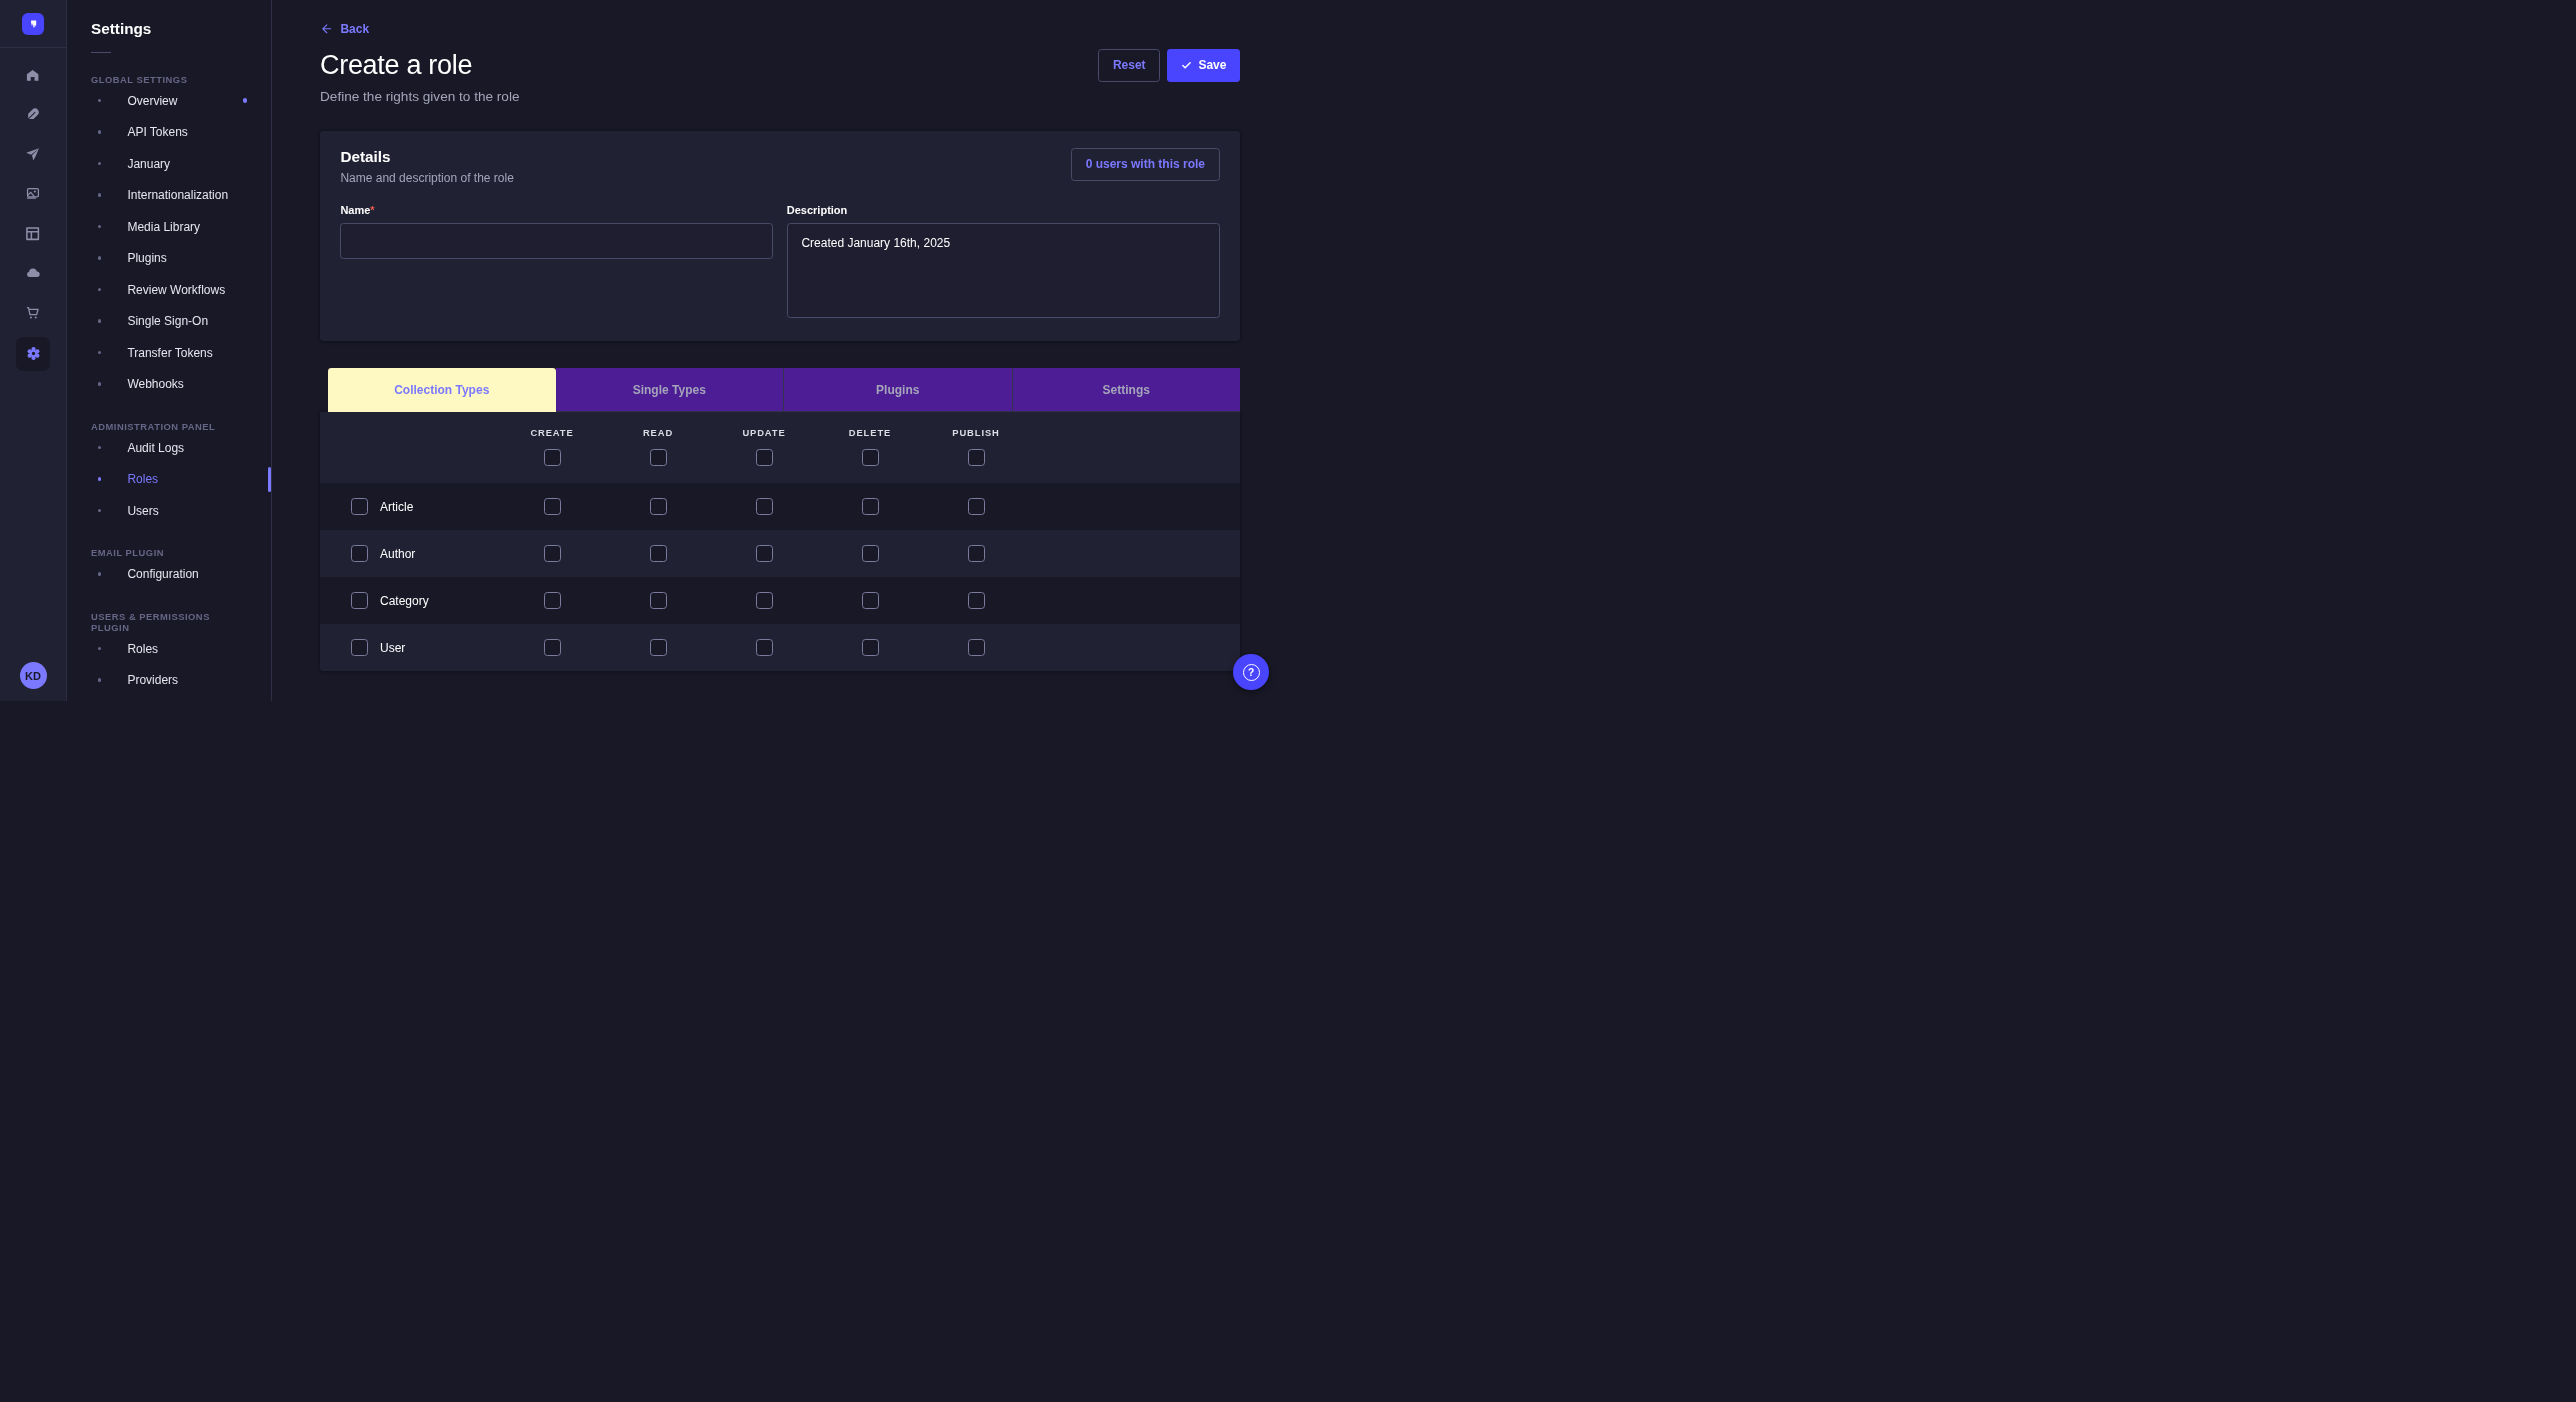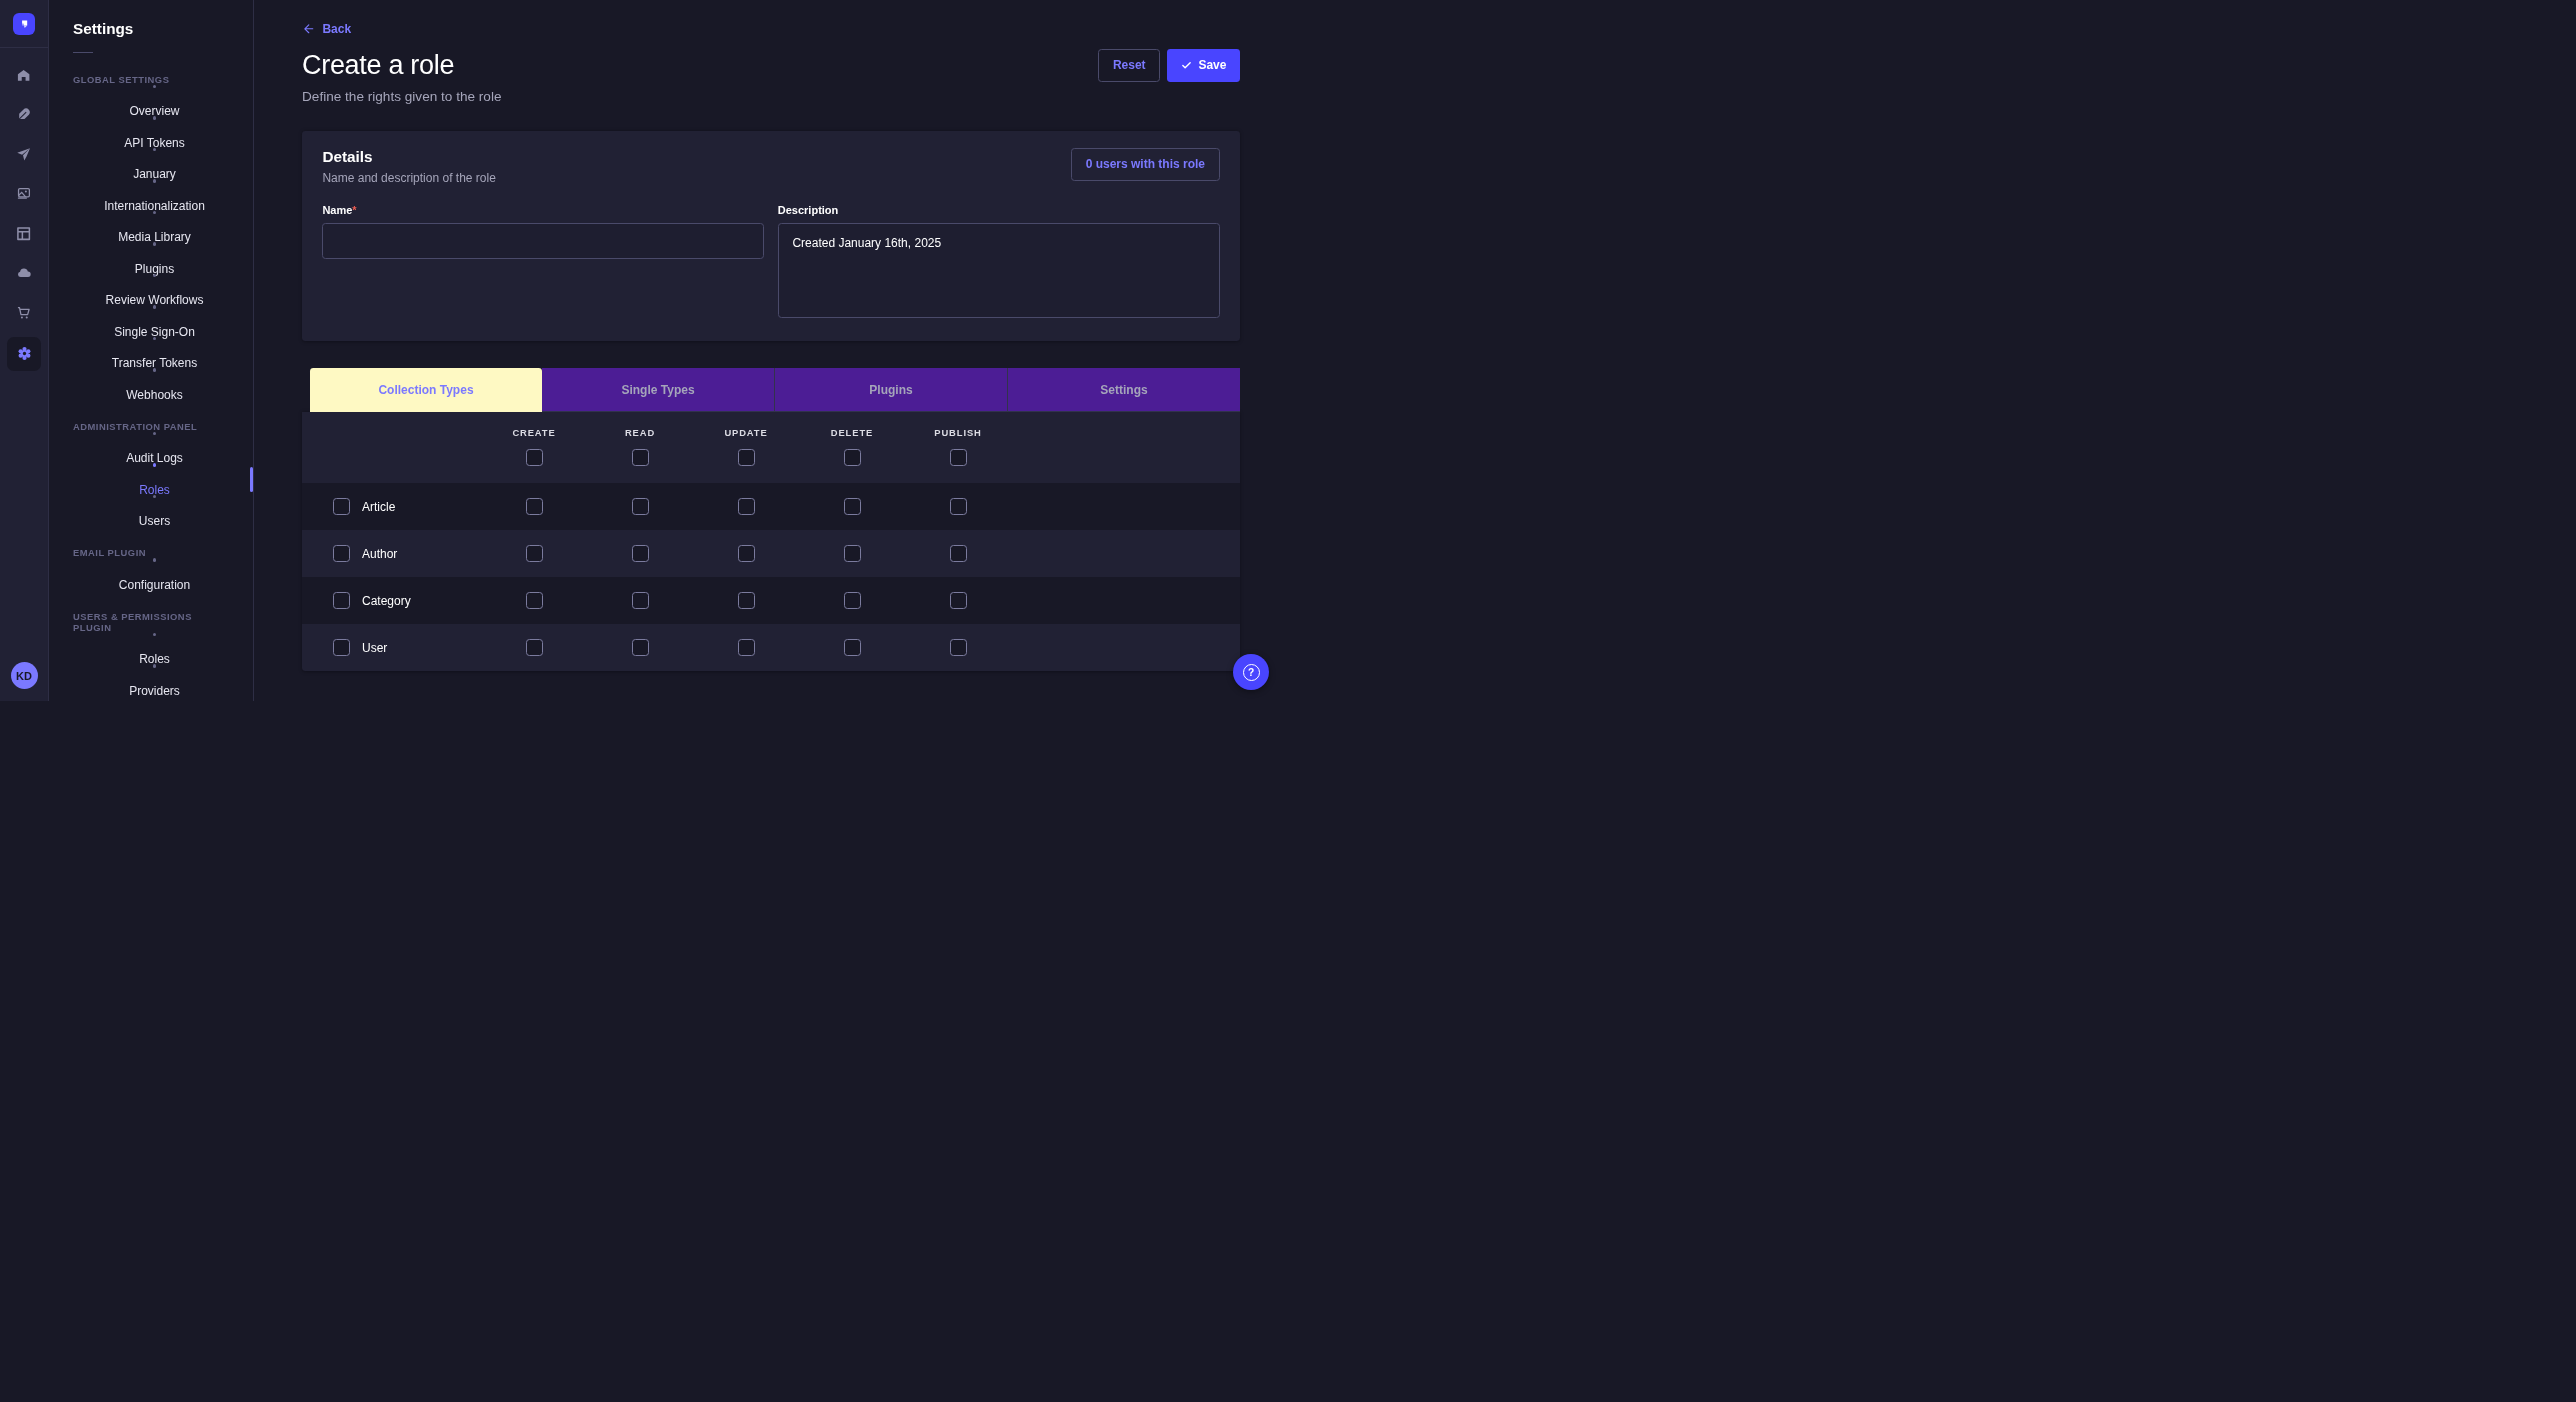--- a/index.html
+++ b/index.html
@@ -1,21 +1,21 @@
 <!DOCTYPE html>
 <html style="font-size:13.6px"><head>
 <meta charset="utf-8">
 <style>
   * { margin:0; padding:0; box-sizing:border-box; }
   html,body { width:1288px; height:701px; overflow:hidden; background:#181826;
     font-family:"Liberation Sans", sans-serif; -webkit-font-smoothing:antialiased; }
   .app { display:flex; width:1288px; height:701px; position:relative; }
 
   
-  .rail { width:49px; background:#212134; border-right:0.9px solid #2e2e45;
+  .rail { width:67px; background:#212134; border-right:0.9px solid #2e2e45;
     display:flex; flex-direction:column; align-items:center; flex-shrink:0; }
   .logo-cell { width:100%; height:48px; display:flex; align-items:center; justify-content:center;
     border-bottom:0.9px solid #2e2e45; }
   .logo { width:22px; height:22px; border-radius:6px; background:#4945ff;
     display:flex; align-items:center; justify-content:center; }
   .rail-items { list-style:none; margin-top:12px; display:flex; flex-direction:column;
     align-items:center; gap:8.5px; }
   .rail-item { width:34px; height:31px; display:flex; align-items:center; justify-content:center;
     cursor:pointer; }
   .rail-item svg { display:block; }
@@ -24,22 +24,22 @@
     background:#7b79ff; color:#181826; font-weight:700; font-size:11px;
     display:flex; align-items:center; justify-content:center; cursor:pointer; }
 
   
   .subnav { width:205px; background:#181826; border-right:0.9px solid #2e2e45;
     padding:20.4px 0 0 0; flex-shrink:0; overflow:hidden; position:relative; }
   .subnav-title { color:#ffffff; font-size:15.3px; font-weight:700; padding:0 24px; }
   .title-divider { width:20.4px; height:0.9px; background:#4a4a6a; margin:13.6px 24px 0; }
   .section-label { color:#666687; font-size:9.4px; font-weight:700; letter-spacing:0.5px;
     padding:0 24px; margin-top:21px; text-transform:uppercase; }
-  .nav-item { position:relative; height:31.5px; display:flex; align-items:center; gap:16px;
-    padding:0 24px 0 31px; cursor:pointer; color:#e7e7f1; font-size:12px;flex-direction:column; }
+  .nav-item { position:relative; height:31.5px; display:flex; align-items:center; gap:26px;
+    padding:0 24px 0 31px; cursor:pointer; color:#e7e7f1; font-size:12px; }
   .nav-item:first-of-type { margin-top:2.6px; }
   .bullet { width:3.4px; height:3.4px; border-radius:50%; background:#666687; flex-shrink:0; }
   .nav-item.active { color:#7b79ff; }
   .nav-item.active .bullet { background:#7b79ff; }
   .notif-dot { width:4.3px; height:4.3px; border-radius:50%; background:#7b79ff; margin-left:auto; }
   .active-bar { position:absolute; right:0; top:3.4px; width:2.6px; height:25px;
     background:#7b79ff; border-radius:1.7px; }
 
   
   .main { flex:1; padding:0 48px; position:relative; overflow:hidden; }

